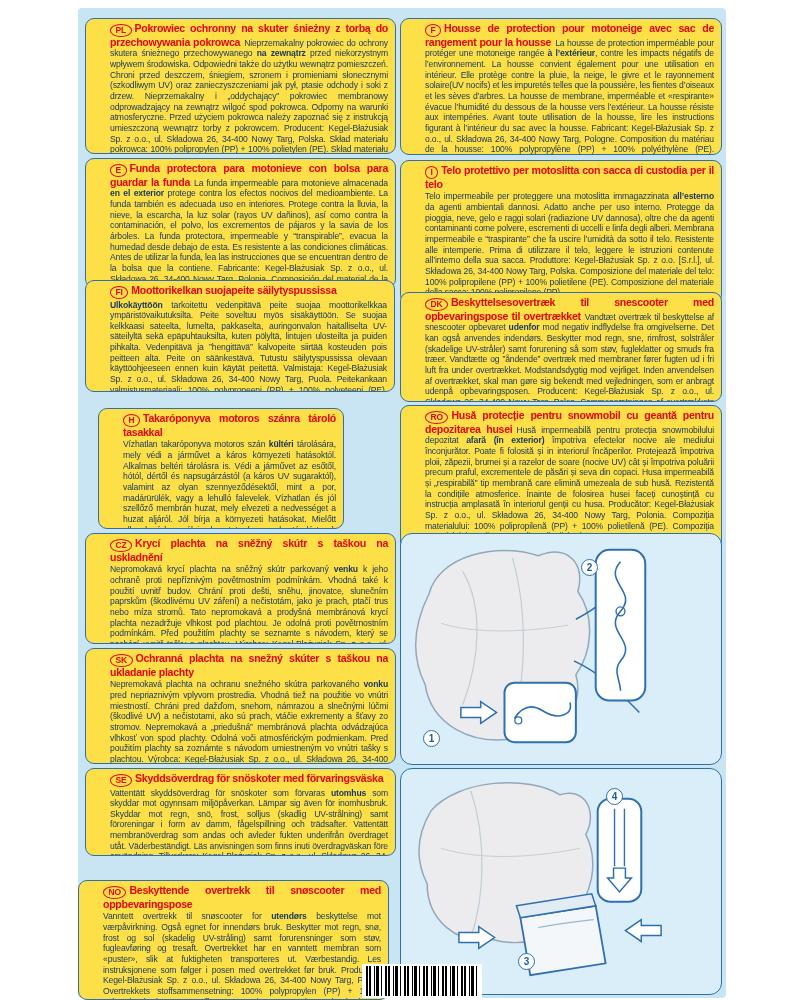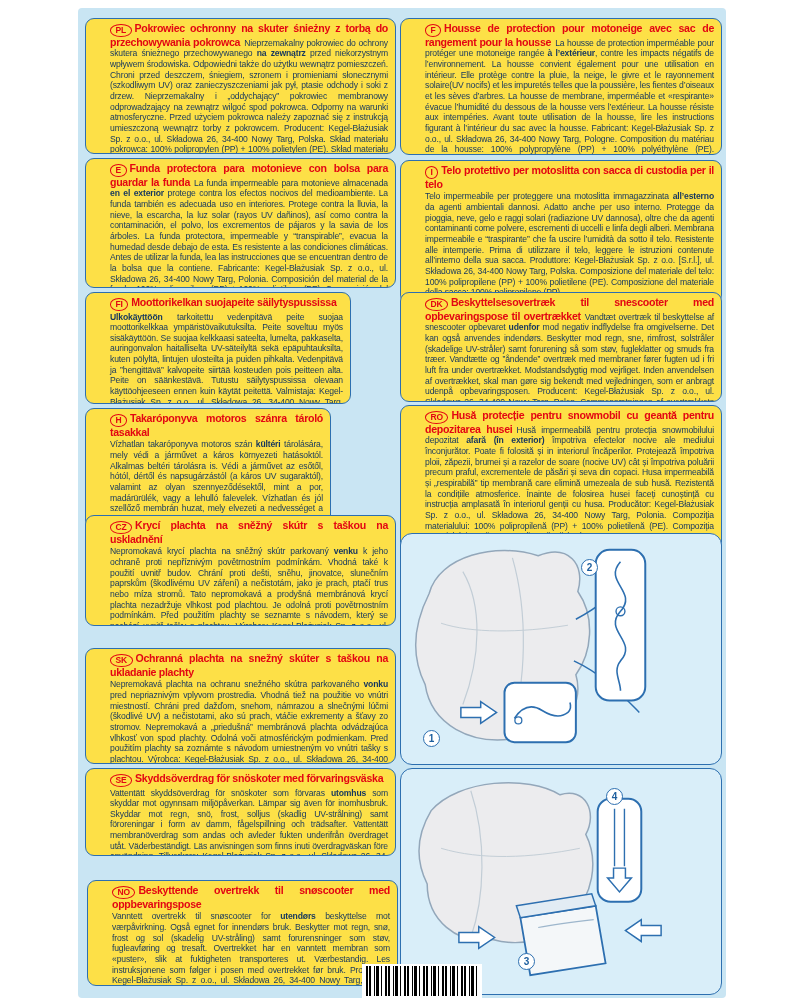--- a/index.html
+++ b/index.html
@@ -29,41 +29,41 @@
   <div class="page">
 
     <div class="box run" style="left:7px;top:10px;width:311px;height:136px">
       <p class="t"><span class="head"><span class="badge">PL</span><span class="title">Pokrowiec ochronny na skuter śnieżny z torbą do przechowywania pokrowca</span></span><span>Nieprzemakalny pokrowiec do ochrony skutera śnieżnego przechowywanego </span><span class="bold">na zewnątrz</span><span> przed niekorzystnym wpływem środowiska. Odpowiedni także do użytku wewnątrz pomieszczeń. Chroni przed deszczem, śniegiem, szronem i promieniami słonecznymi (szkodliwym UV) oraz zanieczyszczeniami jak pył, ptasie odchody i soki z drzew. Nieprzemakalny i „oddychający” pokrowiec membranowy odprowadzający na zewnątrz wilgoć spod pokrowca. Odporny na warunki atmosferyczne. Przed użyciem pokrowca należy zapoznać się z instrukcją umieszczoną wewnątrz torby z pokrowcem. Producent: Kegel-Błażusiak Sp. z o.o., ul. Składowa 26, 34-400 Nowy Targ, Polska. Skład materiału pokrowca: 100% polipropylen (PP) + 100% polietylen (PE). Skład materiału torby: 100% polipropylen (PP).</span></p>
     </div>
 
     <div class="box run" style="left:7px;top:150px;width:311px;height:130px">
       <p class="t"><span class="head"><span class="badge">E</span><span class="title">Funda protectora para motonieve con bolsa para guardar la funda</span></span><span>La funda impermeable para motonieve almacenada </span><span class="bold">en el exterior</span><span> protege contra los efectos nocivos del medioambiente. La funda también es adecuada uso en interiores. Protege contra la lluvia, la nieve, la escarcha, la luz solar (rayos UV dañinos), así como contra la contaminación, el polvo, los excrementos de pájaros y la savia de los árboles. La funda protectora, impermeable y “transpirable”, evacua la humedad desde debajo de esta. Es resistente a las condiciones climáticas. Antes de utilizar la funda, lea las instrucciones que se encuentran dentro de la bolsa que la contiene. Fabricante: Kegel-Błażusiak Sp. z o.o., ul. Składowa 26, 34-400 Nowy Targ, Polonia. Composición del material de la funda: 100% polipropileno (PP) + 100% polietileno (PE). Composición del material de la bolsa: 100% polipropileno (PP).</span></p>
     </div>
 
-    <div class="box blk" style="left:7px;top:284px;width:266px;height:112px">
+    <div class="box blk" style="left:7px;top:272px;width:310px;height:112px">
       <p class="t"><span class="head"><span class="badge">FI</span><span class="title">Moottorikelkan suojapeite säilytyspussissa</span></span><span class="bold">Ulkokäyttöön</span><span> tarkoitettu vedenpitävä peite suojaa moottorikelkkaa ympäristövaikutuksilta. Peite soveltuu myös sisäkäyttöön. Se suojaa kelkkaasi sateelta, lumelta, pakkaselta, auringonvalon haitalliselta UV-säteilyltä sekä epäpuhtauksilta, kuten pölyltä, lintujen ulosteilta ja puiden pihkalta. Vedenpitävä ja ”hengittävä” kalvopeite siirtää kosteuden pois peitteen alta. Peite on säänkestävä. Tutustu säilytyspussissa olevaan käyttöohjeeseen ennen kuin käytät peitettä. Valmistaja: Kegel-Błażusiak Sp. z o.o., ul. Składowa 26, 34-400 Nowy Targ, Puola. Peitekankaan valmistusmateriaali: 100% polypropeeni (PP) + 100% polyeteeni (PE). Säilytyspussi: 100% polypropeeni (PP).</span></p>
     </div>
 
-    <div class="box blk" style="left:7px;top:400px;width:246px;height:121px">
+    <div class="box blk" style="left:20px;top:400px;width:246px;height:121px">
       <p class="t"><span class="head"><span class="badge">H</span><span class="title">Takaróponyva motoros szánra tároló tasakkal</span></span><span>Vízhatlan takaróponyva motoros szán </span><span class="bold">kültéri</span><span> tárolására, mely védi a járművet a káros környezeti hatásoktól. Alkalmas beltéri tárolásra is. Védi a járművet az esőtől, hótól, dértől és napsugárzástól (a káros UV sugaraktól), valamint az olyan szennyeződésektől, mint a por, madárürülék, vagy a lehulló falevelek. Vízhatlan és jól szellőző membrán huzat, mely elvezeti a nedvességet a huzat aljáról. Jól bírja a környezeti hatásokat. Mielőtt elkezdené használni a huzatot, olvassa el a tároló tasak belsejében elhelyezett használati utasítást. Gyártó: Kegel-Błażusiak Sp. z o.o., ul. Składowa 26, 34-400 Nowy Targ, Lengyelország. Huzat anyagának az összetétele: 100% polipropilén (PP) + 100% polietilén (PE). Táska anyagának az összetétele: 100% polipropilén (PP).</span></p>
     </div>
 
-    <div class="box blk" style="left:7px;top:507px;width:311px;height:111px">
+    <div class="box blk" style="left:7px;top:525px;width:311px;height:111px">
       <p class="t"><span class="head"><span class="badge">CZ</span><span class="title">Krycí plachta na sněžný skútr s taškou na uskladnění</span></span><span>Nepromokavá krycí plachta na sněžný skútr parkovaný </span><span class="bold">venku</span><span> k jeho ochraně proti nepříznivým povětrnostním podmínkám. Vhodná také k použití uvnitř budov. Chrání proti dešti, sněhu, jinovatce, slunečním paprskům (škodlivému UV záření) a nečistotám, jako je prach, ptačí trus nebo míza stromů. Tato nepromokavá a prodyšná membránová krycí plachta nezadržuje vlhkost pod plachtou. Je odolná proti povětrnostním podmínkám. Před použitím plachty se seznamte s návodem, který se nachází uvnitř tašky s plachtou. Výrobce: Kegel-Błażusiak Sp. z o.o., ul. Składowa 26, 34-400 Nowy Targ, Polsko. Složení materiálu plachty: 100% polypropylen (PP) + 100% polyethylen (PE). Složení materiálu tašky: 100% polypropylen (PP).</span></p>
     </div>
 
     <div class="box blk" style="left:7px;top:640px;width:311px;height:116px">
       <p class="t"><span class="head"><span class="badge">SK</span><span class="title">Ochranná plachta na snežný skúter s taškou na ukladanie plachty</span></span><span>Nepremokavá plachta na ochranu snežného skútra parkovaného </span><span class="bold">vonku</span><span> pred nepriaznivým vplyvom prostredia. Vhodná tiež na použitie vo vnútri miestností. Chráni pred dažďom, snehom, námrazou a slnečnými lúčmi (škodlivé UV) a nečistotami, ako sú prach, vtáčie exkrementy a šťavy zo stromov. Nepremokavá a „priedušná” membránová plachta odvádzajúca vlhkosť von spod plachty. Odolná voči atmosférickým podmienkam. Pred použitím plachty sa zoznámte s návodom umiestneným vo vnútri tašky s plachtou. Výrobca: Kegel-Błażusiak Sp. z o.o., ul. Składowa 26, 34-400 Nowy Targ, Poľsko. Zloženie plachty: 100% polypropylén (PP) + 100% polyetylén (PE). Zloženie tašky: 100% polypropylén (PP).</span></p>
     </div>
 
     <div class="box blk" style="left:7px;top:760px;width:311px;height:88px">
       <p class="t"><span class="head"><span class="badge">SE</span><span class="title">Skyddsöverdrag för snöskoter med förvaringsväska</span></span><span>Vattentätt skyddsöverdrag för snöskoter som förvaras </span><span class="bold">utomhus</span><span> som skyddar mot ogynnsam miljöpåverkan. Lämpar sig även för inomhusbruk. Skyddar mot regn, snö, frost, solljus (skadlig UV-strålning) samt föroreningar i form av damm, fågelspillning och trädsafter. Vattentätt membranöverdrag som andas och avleder fukten underifrån överdraget utåt. Väderbeständigt. Läs anvisningen som finns inuti överdragväskan före användning. Tillverkare: Kegel-Błażusiak Sp. z o.o., ul. Składowa 26, 34-400 Nowy Targ, Polen. Sammansättning av överdragstyget: 100% polypropylen (PP) + 100% polyetylen (PE). Sammansättning av väsketyget: 100% polypropylen (PP).</span></p>
     </div>
 
-    <div class="box blk" style="left:9px;top:872px;width:311px;height:106px">
+    <div class="box blk" style="left:0;top:872px;width:311px;height:120px">
       <p class="t"><span class="head"><span class="badge">NO</span><span class="title">Beskyttende overtrekk til snøscooter med oppbevaringspose</span></span><span>Vanntett overtrekk til snøscooter for </span><span class="bold">utendørs</span><span> beskyttelse mot værpåvirkning. Også egnet for innendørs bruk. Beskytter mot regn, snø, frost og sol (skadelig UV-stråling) samt forurensninger som støv, fugleavføring og tresaft. Overtrekket har en vanntett membran som «puster», slik at fuktigheten transporteres ut. Værbestandig. Les instruksjonene som følger i posen med overtrekket før bruk. Produsent: Kegel-Błażusiak Sp. z o.o., ul. Składowa 26, 34-400 Nowy Targ, Polen. Overtrekkets stoffsammensetning: 100% polypropylen (PP) + 100% polyetylen (PE). Posens stoffsammensetning: 100% polypropylen (PP).</span></p>
     </div>
 
     <div class="box run" style="left:322px;top:10px;width:322px;height:137px">
       <p class="t"><span class="head"><span class="badge">F</span><span class="title">Housse de protection pour motoneige avec sac de rangement pour la housse</span></span><span>La housse de protection imperméable pour protéger une motoneige rangée </span><span class="bold">à l’extérieur</span><span>, contre les impacts négatifs de l’environnement. La housse convient également pour une utilisation en intérieur. Elle protège contre la pluie, la neige, le givre et le rayonnement solaire(UV nocifs) et les impuretés telles que la poussière, les fientes d’oiseaux et les sèves d’arbres. La housse de membrane, imperméable et «respirante» évacue l’humidité du dessous de la housse vers l’extérieur. La housse résiste aux intempéries. Avant toute utilisation de la housse, lire les instructions figurant à l’intérieur du sac avec la housse. Fabricant: Kegel-Błażusiak Sp. z o.o., ul. Składowa 26, 34-400 Nowy Targ, Pologne. Composition du matériau de la housse: 100% polypropylène (PP) + 100% polyéthylène (PE). Composition du matériau du sac de rangement: 100% polypropylène (PP).</span></p>
     </div>
 
     <div class="box blk" style="left:322px;top:152px;width:322px;height:144px">
       <p class="t"><span class="head"><span class="badge">I</span><span class="title">Telo protettivo per motoslitta con sacca di custodia per il telo</span></span><span>Telo impermeabile per proteggere una motoslitta immagazzinata </span><span class="bold">all’esterno</span><span> da agenti ambientali dannosi. Adatto anche per uso interno. Protegge da pioggia, neve, gelo e raggi solari (radiazione UV dannosa), oltre che da agenti contaminanti come polvere, escrementi di uccelli e linfa degli alberi. Membrana impermeabile e “traspirante” che fa uscire l’umidità da sotto il telo. Resistente alle intemperie. Prima di utilizzare il telo, leggere le istruzioni contenute all’interno della sua sacca. Produttore: Kegel-Błażusiak Sp. z o.o. [S.r.l.], ul. Składowa 26, 34-400 Nowy Targ, Polska. Composizione del materiale del telo: 100% polipropilene (PP) + 100% polietilene (PE). Composizione del materiale della sacca: 100% polipropilene (PP).</span></p>
     </div>

